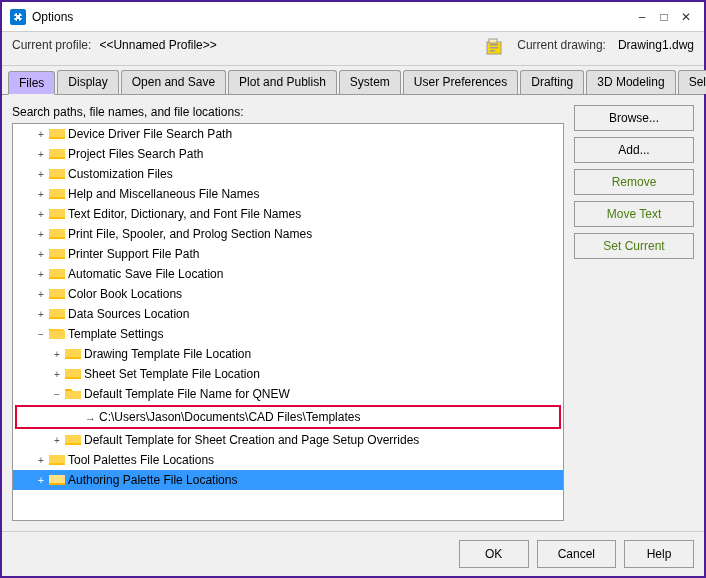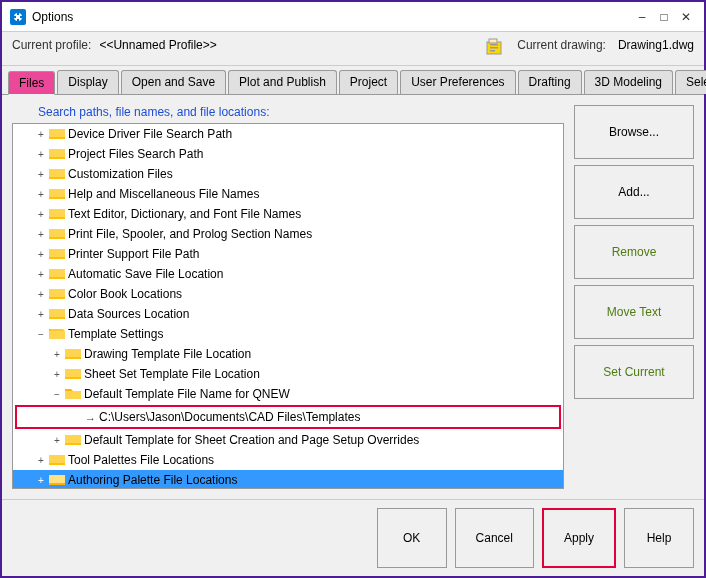--- a/index.html
+++ b/index.html
@@ -91,21 +91,21 @@
       border-bottom: none;
       background: #e0e0e0;
       cursor: pointer;
       font-size: 12px;
       color: #000;
       margin-right: 2px;
       border-radius: 3px 3px 0 0;
       white-space: nowrap;
     }
     .tab.active {
-      background: #ec4899;
+      background: #c4b5fd;
       border-bottom: 1px solid #f0f0f0;
       z-index: 1;
       position: relative;
       top: 1px;
     }
 
     .content-area {
       display: flex;
       flex: 1;
       padding: 10px;
@@ -114,62 +114,61 @@
     }
 
     .left-panel {
       flex: 1;
       display: flex;
       flex-direction: column;
       overflow: hidden;
     }
     .panel-label {
       font-size: 12px;
-      color: #1d4ed8;
+      color: #000000;
       margin-bottom: 4px;
-      margin-left: 26px;
     }
     .tree-container {
       flex: 1;
       border: 1px solid #999;
       background: white;
       overflow-y: auto;
       overflow-x: hidden;
     }
 
     .right-panel {
       width: 120px;
       display: flex;
       flex-direction: column;
       gap: 6px;
       padding-top: 0;
     }
 
     .action-btn {
       width: 100%;
-      padding: 19px 8px;
+      padding: 5px 8px;
       border: 1px solid #999;
       background: #f0f0f0;
       cursor: pointer;
       font-size: 12px;
       text-align: center;
       color: #000;
     }
     .action-btn:disabled { color: #4d7c0f; cursor: default; }
 
     .footer {
       display: flex;
       justify-content: flex-end;
       padding: 8px 10px;
       gap: 8px;
       border-top: 1px solid #ccc;
       background: #f0f0f0;
     }
     .footer-btn {
-      padding: 21px 20px;
+      padding: 6px 20px;
       border: 1px solid #999;
       background: #f0f0f0;
       cursor: pointer;
       font-size: 12px;
       min-width: 70px;
     }
     .footer-btn.apply {
       border: 2px solid #e0003a;
       background: #f0f0f0;
     }
@@ -244,21 +243,21 @@
     </span>
     <span class="profile-label">Current drawing:</span>
     <span class="profile-value" style="margin-left:4px;">Drawing1.dwg</span>
   </div>
 
   <div class="tabs-bar">
     <div class="tab active">Files</div>
     <div class="tab">Display</div>
     <div class="tab">Open and Save</div>
     <div class="tab">Plot and Publish</div>
-    <div class="tab">Project</div>
+    <div class="tab">System</div>
     <div class="tab">User Preferences</div>
     <div class="tab">Drafting</div>
     <div class="tab">3D Modeling</div>
     <div class="tab">Selection</div>
 
   </div>
 
   <div class="content-area">
 
     <div class="left-panel">
@@ -469,16 +468,15 @@
       <button class="action-btn">Add...</button>
       <button class="action-btn" disabled="">Remove</button>
       <button class="action-btn" disabled="">Move Text</button>
       <button class="action-btn" disabled="">Set Current</button>
     </div>
   </div>
 
   <div class="footer">
     <button class="footer-btn">OK</button>
     <button class="footer-btn">Cancel</button>
-    <button class="footer-btn apply">Apply</button>
     <button class="footer-btn">Help</button>
   </div>
 </div>
 
 </body></html>

